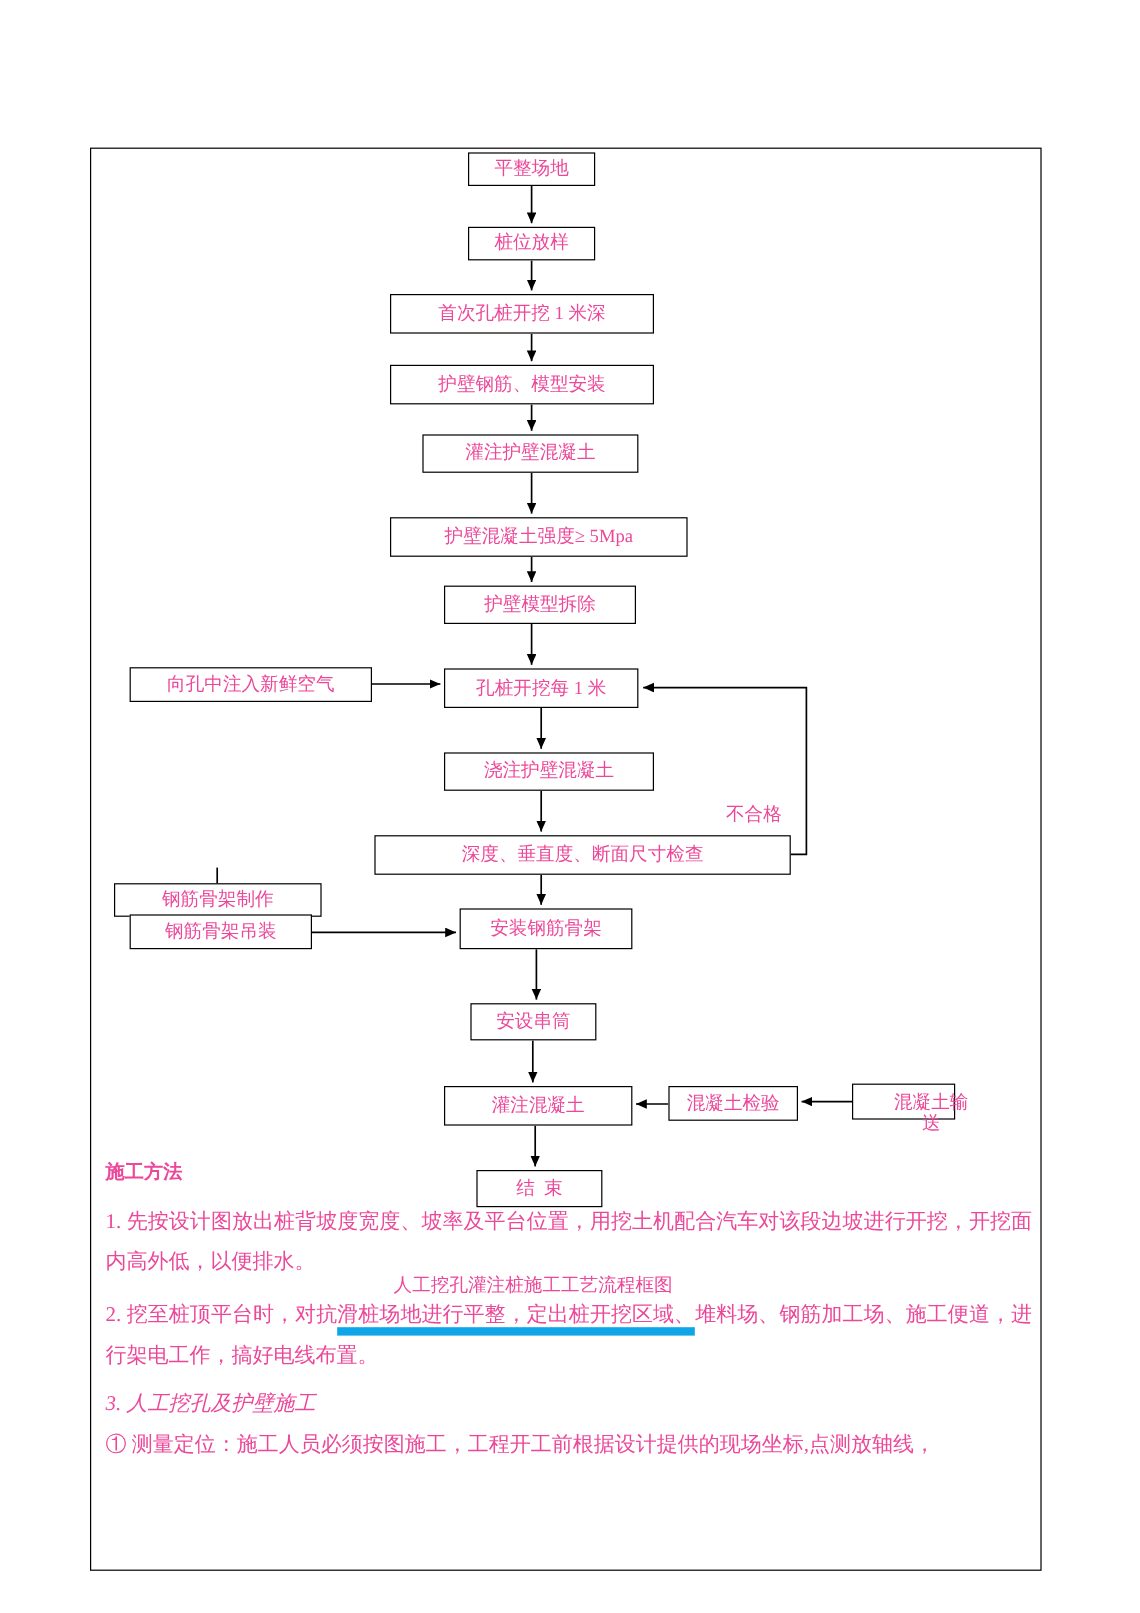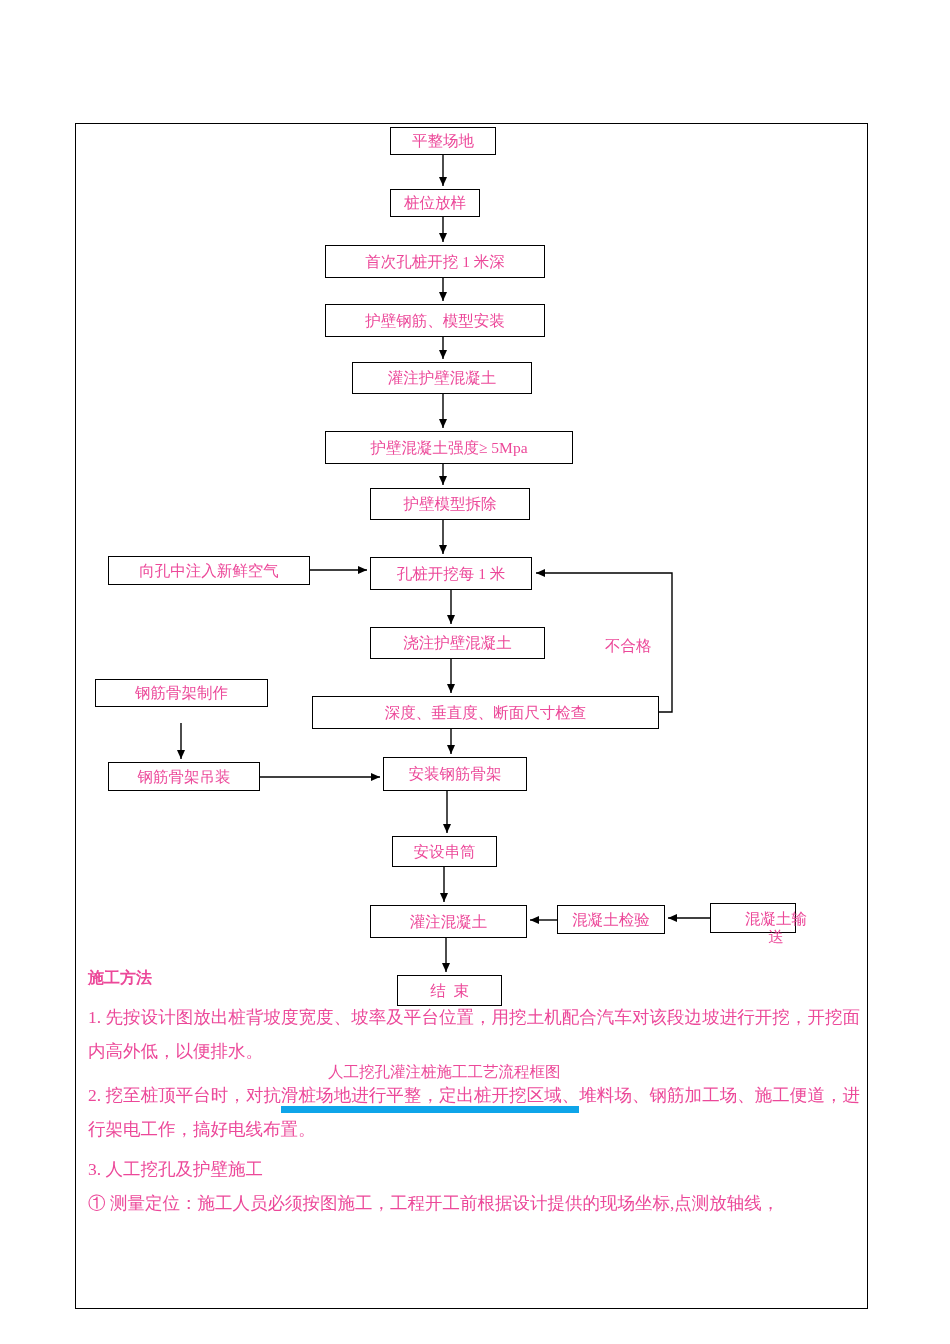--- a/index.html
+++ b/index.html
@@ -44,42 +44,42 @@
     padding-left: 32px;
   }
   .fnode.transport .inner {
     display: block;
     width: 66px;
     margin: 0 auto;
     line-height: 18px;
   }
   .fail-label {
     position: absolute;
-    left: 605px; top: 636px;
+    left: 605px; top: 668px;
     font-size: 15.5px;
   }
   .textblock {
     position: absolute;
     left: 88px; top: 966px;
     width: 772px;
     font-size: 17.5px;
   }
   .heading {
     font-weight: bold;
     font-size: 16px;
     line-height: 24px;
     font-family: "Liberation Sans", sans-serif;
   }
   .para {
     margin: 10px 0 0 0;
     line-height: 34px;
     text-align: justify;
   }
   .para.p2 { margin-top: -4px; }
-  .para.p3 { margin-top: 6px; }
+  .para.p3 { margin-top: 6px; font-style: italic; }
   .para.p4 { margin-top: 0; }
   .caption {
     margin: -6px 0 0 240px;
     font-size: 15.5px;
     line-height: 20px;
   }
   .uline {
     border-bottom: 7px solid #0ea5e9;
     padding-bottom: 1px;
   }
@@ -114,31 +114,31 @@
       <line x1="310" y1="570" x2="367" y2="570" marker-end="url(#ah)"></line>
       <line x1="181" y1="723" x2="181" y2="759" marker-end="url(#ah)"></line>
       <line x1="260" y1="777" x2="380" y2="777" marker-end="url(#ah)"></line>
       <line x1="557" y1="920" x2="530" y2="920" marker-end="url(#ah)"></line>
       <line x1="710" y1="918" x2="668" y2="918" marker-end="url(#ah)"></line>
       <path d="M605,712 L672,712 L672,573 L536,573" marker-end="url(#ah)"></path>
     </g>
   </svg>
 
   <div class="fnode" style="left:390px;top:127px;width:106px;height:28px">平整场地</div>
-  <div class="fnode" style="left:390px;top:189px;width:90px;height:28px">桩位放样</div>
+  <div class="fnode" style="left:390px;top:189px;width:106px;height:28px">桩位放样</div>
   <div class="fnode" style="left:325px;top:245px;width:220px;height:33px">首次孔桩开挖 1 米深</div>
   <div class="fnode" style="left:325px;top:304px;width:220px;height:33px">护壁钢筋、模型安装</div>
   <div class="fnode" style="left:352px;top:362px;width:180px;height:32px">灌注护壁混凝土</div>
   <div class="fnode" style="left:325px;top:431px;width:248px;height:33px">护壁混凝土强度≥ 5Mpa</div>
   <div class="fnode" style="left:370px;top:488px;width:160px;height:32px">护壁模型拆除</div>
   <div class="fnode" style="left:370px;top:557px;width:162px;height:33px">孔桩开挖每 1 米</div>
   <div class="fnode" style="left:370px;top:627px;width:175px;height:32px">浇注护壁混凝土</div>
   <div class="fnode" style="left:312px;top:696px;width:347px;height:33px">深度、垂直度、断面尺寸检查</div>
   <div class="fnode" style="left:108px;top:556px;width:202px;height:29px">向孔中注入新鲜空气</div>
-  <div class="fnode" style="left:95px;top:679px;width:173px;height:28px">钢筋骨架制作</div>
+  <div class="fnode" style="left:95px;top:736px;width:173px;height:28px">钢筋骨架制作</div>
   <div class="fnode" style="left:108px;top:762px;width:152px;height:29px">钢筋骨架吊装</div>
   <div class="fnode" style="left:383px;top:757px;width:144px;height:34px">安装钢筋骨架</div>
   <div class="fnode" style="left:392px;top:836px;width:105px;height:31px">安设串筒</div>
   <div class="fnode" style="left:370px;top:905px;width:157px;height:33px">灌注混凝土</div>
   <div class="fnode" style="left:557px;top:905px;width:108px;height:29px">混凝土检验</div>
   <div class="fnode transport" style="left:710px;top:903px;width:86px;height:30px">
     <span class="inner">混凝土输送</span>
   </div>
   <div class="fnode pre" style="left:397px;top:975px;width:105px;height:31px">结  束</div>
 

